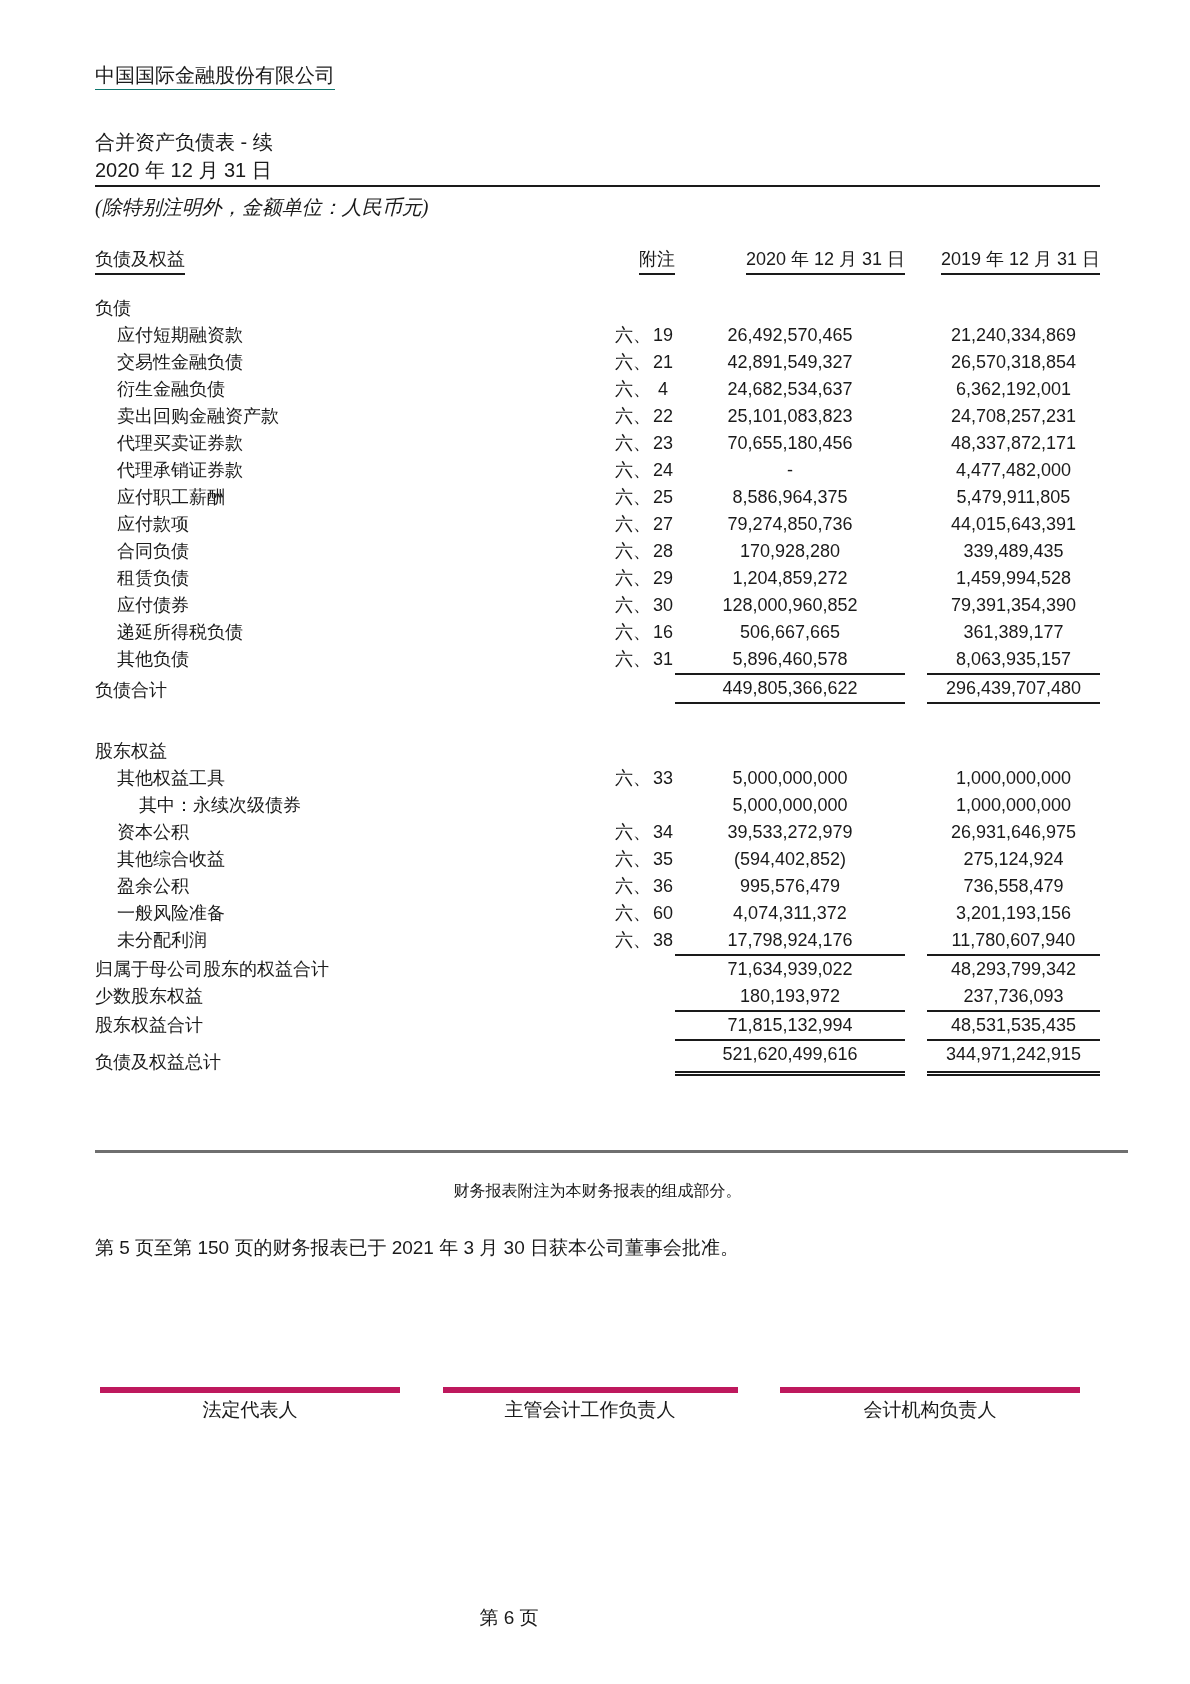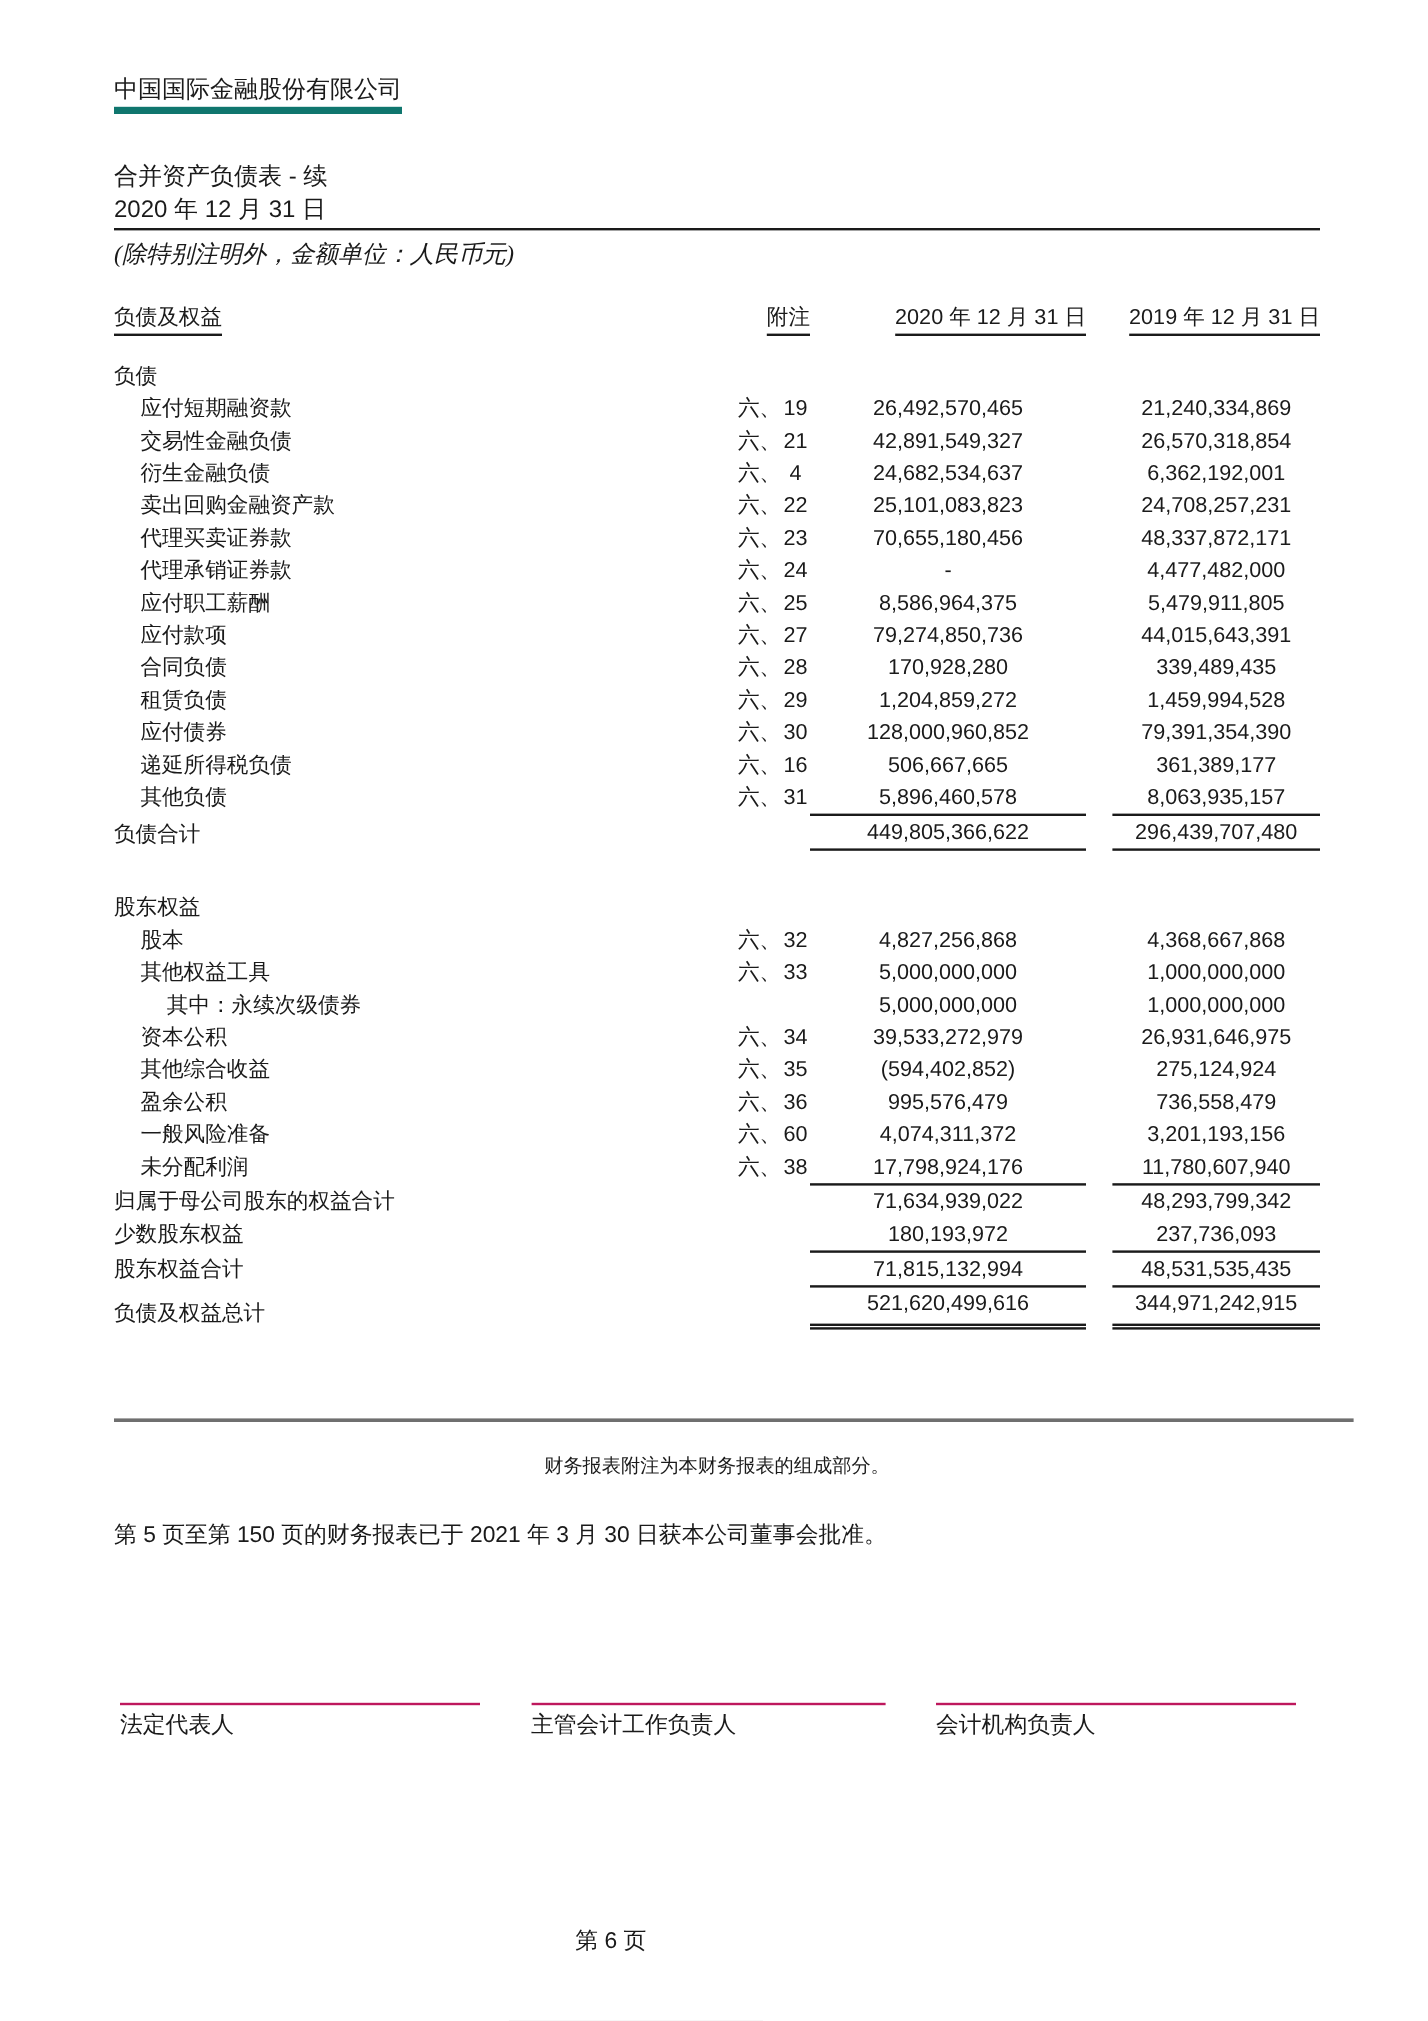--- a/index.html
+++ b/index.html
@@ -10,21 +10,21 @@
     background:#ffffff;
     font-family:"Liberation Sans","DejaVu Sans",sans-serif;
     color:#1a1a1a;
     overflow:hidden;
   }
   .content{position:absolute;left:95px;top:0;width:1005px;}
   .company{
     display:inline-block;
     margin-top:62px;
     font-size:20px;line-height:26px;
-    border-bottom:6px solid #0f766e;
+    border-bottom:1px solid #0f766e;
     padding-bottom:1px;
   }
   .title{margin-top:38px;font-size:20px;line-height:28px;}
   .date-line{
     font-size:20px;line-height:28px;
     border-bottom:2px solid #1a1a1a;
     padding-bottom:1px;
   }
   .unit-note{margin-top:6px;font-size:20px;line-height:28px;font-style:italic;font-family:"Liberation Serif","DejaVu Serif",serif;}
 
@@ -70,21 +70,21 @@
   .note1{margin:24px 0 0 0;font-size:16px;line-height:27px;text-align:center;}
   .note2{margin:30px 0 0 0;font-size:19px;line-height:27px;}
 
   .signatures{
     margin-top:126px;
     display:flex;
     width:980px;
     margin-left:5px;
     justify-content:space-between;
   }
-  .sig-col{border-top:2px solid #be185d;text-align:left;padding-top:4px;font-size:19px;line-height:26px;}
+  .sig-col{border-top:6px solid #be185d;text-align:center;padding-top:4px;font-size:19px;line-height:26px;}
   .sig-col.s1{width:300px;}
   .sig-col.s2{width:295px;}
   .sig-col.s3{width:300px;}
 
   .pagenum{
     position:absolute;left:0;top:1604px;width:1018px;
     text-align:center;font-size:19px;line-height:27px;
   }
 </style>
 </head>
@@ -283,30 +283,20 @@
             <td class="c-item"><span>股东权益</span></td>
             <td class="c-note"></td>
             <td class="c-v">
               <div class="ln"></div>
             </td>
             <td class="c-v v19">
               <div class="ln"></div>
             </td>
           </tr>
           <tr class="item ind1">
-            <td class="c-item"><span>股本</span></td>
-            <td class="c-note"><span>六、</span><span class="nn">32</span></td>
-            <td class="c-v">
-              <div class="ln">4,827,256,868</div>
-            </td>
-            <td class="c-v v19">
-              <div class="ln">4,368,667,868</div>
-            </td>
-          </tr>
-          <tr class="item ind1">
             <td class="c-item"><span>其他权益工具</span></td>
             <td class="c-note"><span>六、</span><span class="nn">33</span></td>
             <td class="c-v">
               <div class="ln">5,000,000,000</div>
             </td>
             <td class="c-v v19">
               <div class="ln">1,000,000,000</div>
             </td>
           </tr>
           <tr class="item ind2">

